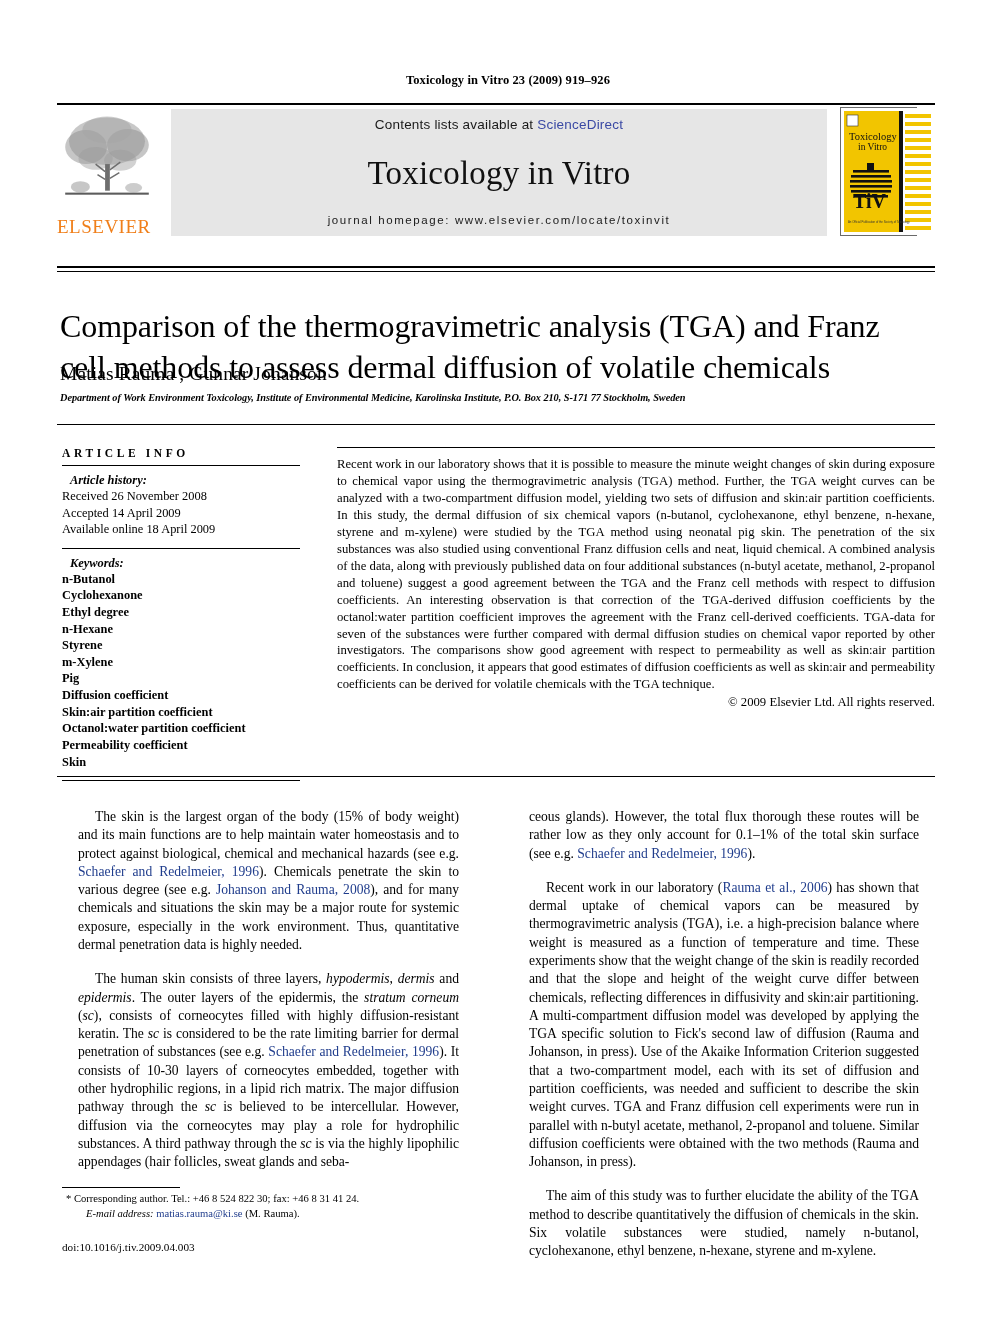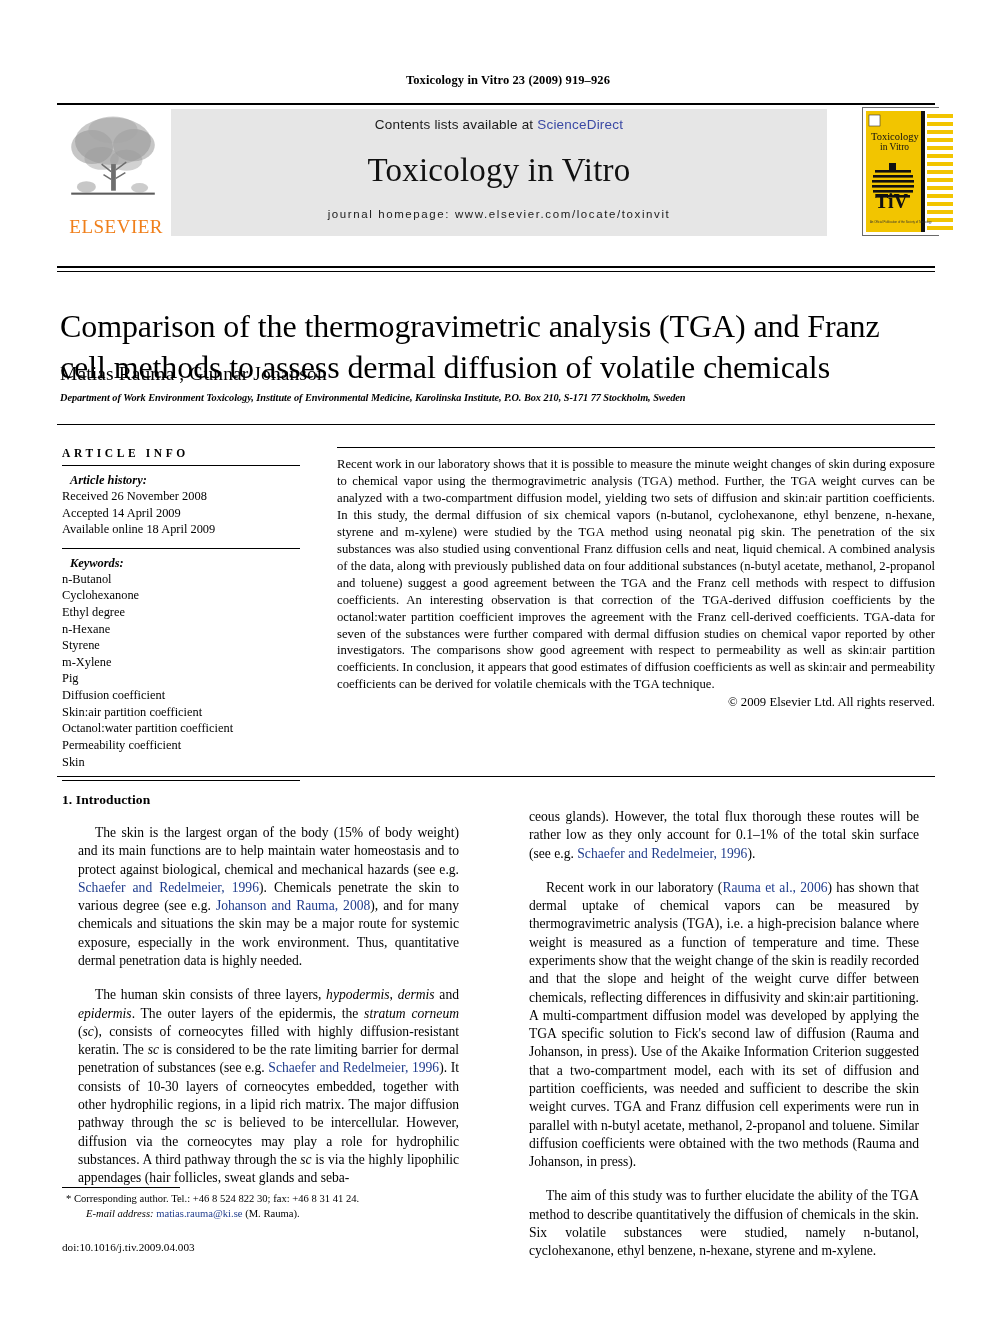--- a/index.html
+++ b/index.html
@@ -42,21 +42,21 @@
     height: 132px;
     border-top: 2px solid #000;
   }
   .elsevier-logo {
     position: absolute;
     left: 0; top: 4px;
     width: 106px;
     height: 127px;
     display: flex;
     flex-direction: column;
-    align-items: flex-end;
+    align-items: flex-start;
     justify-content: flex-end;
     gap: 12px;
   }
   .tree-svg { display:block; }
   .elsevier-word {
     font-family: "Liberation Serif", serif;
     font-size: 19px;
     letter-spacing: 0.5px;
     color: #F07F1A;
     line-height: 1;
@@ -65,21 +65,21 @@
   .banner {
     position: absolute;
     left: 114px; top: 4px;
     width: 656px;
     height: 127px;
     background: #e6e6e6;
     display: flex;
     flex-direction: column;
     align-items: center;
     justify-content: space-between;
-    padding: 8px 0 16px 0;
+    padding: 8px 0 10px 0;
     box-sizing: border-box;
   }
   .contents-line {
     font-family: "Liberation Sans", sans-serif;
     font-size: 13.5px;
     color: #1a1a1a;
     letter-spacing: 0.2px;
   }
   .sd-link { color: #3a49a4; }
   .journal-name {
@@ -90,21 +90,21 @@
     line-height: 1;
   }
   .homepage-line {
     font-family: "Liberation Sans", sans-serif;
     font-size: 11.5px;
     color: #1a1a1a;
     letter-spacing: 1.6px;
   }
   .cover-thumb {
     position: absolute;
-    left: 805px; top: 2px;
+    left: 783px; top: 2px;
     width: 77px;
     height: 129px;
     border: 1px solid #6a6a6a;
     box-sizing: border-box;
     background: #c4b5fd;
   }
 
   
   .rule-thick {
     position: absolute;
@@ -171,21 +171,21 @@
   .info-sub {
     font-style: italic;
     font-weight: bold;
     font-size: 12.4px;
     margin: 7px 0 0 8px;
   }
   .info-line {
     font-size: 12.4px;
     line-height: 1.34;
   }
-  .kw-list { margin-top: 0; }
+  .kw-list { margin-top: 0; font-weight: bold; }
   .gap-rule { margin-top: 10px; border-top: 1px solid #000; }
   .abs-text {
     font-size: 12.7px;
     line-height: 1.335;
     text-align: justify;
     margin-top: 8px;
   }
   .abs-copy {
     font-size: 12.7px;
     text-align: right;
@@ -371,21 +371,20 @@
 
   <div class="abs-col">
     <div class="hr-block"></div>
     <div class="abs-text">Recent work in our laboratory shows that it is possible to measure the minute weight changes of skin during exposure to chemical vapor using the thermogravimetric analysis (TGA) method. Further, the TGA weight curves can be analyzed with a two-compartment diffusion model, yielding two sets of diffusion and skin:air partition coefficients. In this study, the dermal diffusion of six chemical vapors (n-butanol, cyclohexanone, ethyl benzene, n-hexane, styrene and m-xylene) were studied by the TGA method using neonatal pig skin. The penetration of the six substances was also studied using conventional Franz diffusion cells and neat, liquid chemical. A combined analysis of the data, along with previously published data on four additional substances (n-butyl acetate, methanol, 2-propanol and toluene) suggest a good agreement between the TGA and the Franz cell methods with respect to diffusion coefficients. An interesting observation is that correction of the TGA-derived diffusion coefficients by the octanol:water partition coefficient improves the agreement with the Franz cell-derived coefficients. TGA-data for seven of the substances were further compared with dermal diffusion studies on chemical vapor reported by other investigators. The comparisons show good agreement with respect to permeability as well as skin:air partition coefficients. In conclusion, it appears that good estimates of diffusion coefficients as well as skin:air and permeability coefficients can be derived for volatile chemicals with the TGA technique.</div>
     <div class="abs-copy">© 2009 Elsevier Ltd. All rights reserved.</div>
   </div>
 
   <div class="rule-thin" style="top:776px;"></div>
 
   <div class="col-left">
-    <h2 class="num-head">1. Introduction</h2>
 
     <p class="body">
       <span>The skin is the largest organ of the body (15% of body weight) and its main functions are to help maintain water homeostasis and to protect against biological, chemical and mechanical hazards (see e.g. </span><span class="ref-link">Schaefer and Redelmeier, 1996</span><span>). Chemicals penetrate the skin to various degree (see e.g. </span><span class="ref-link">Johanson and Rauma, 2008</span><span>), and for many chemicals and situations the skin may be a major route for systemic exposure, especially in the work environment. Thus, quantitative dermal penetration data is highly needed.</span>
     </p>
 
     <p class="body">
       <span>The human skin consists of three layers, </span><em>hypodermis</em><span>, </span><em>dermis</em><span> and </span><em>epidermis</em><span>. The outer layers of the epidermis, the </span><em>stratum corneum</em><span> (</span><em>sc</em><span>), consists of corneocytes filled with highly diffusion-resistant keratin. The </span><em>sc</em><span> is considered to be the rate limiting barrier for dermal penetration of substances (see e.g. </span><span class="ref-link">Schaefer and Redelmeier, 1996</span><span>). It consists of 10-30 layers of corneocytes embedded, together with other hydrophilic regions, in a lipid rich matrix. The major diffusion pathway through the </span><em>sc</em><span> is believed to be intercellular. However, diffusion via the corneocytes may play a role for hydrophilic substances. A third pathway through the </span><em>sc</em><span> is via the highly lipophilic appendages (hair follicles, sweat glands and seba-</span>
     </p>
   </div>
 

